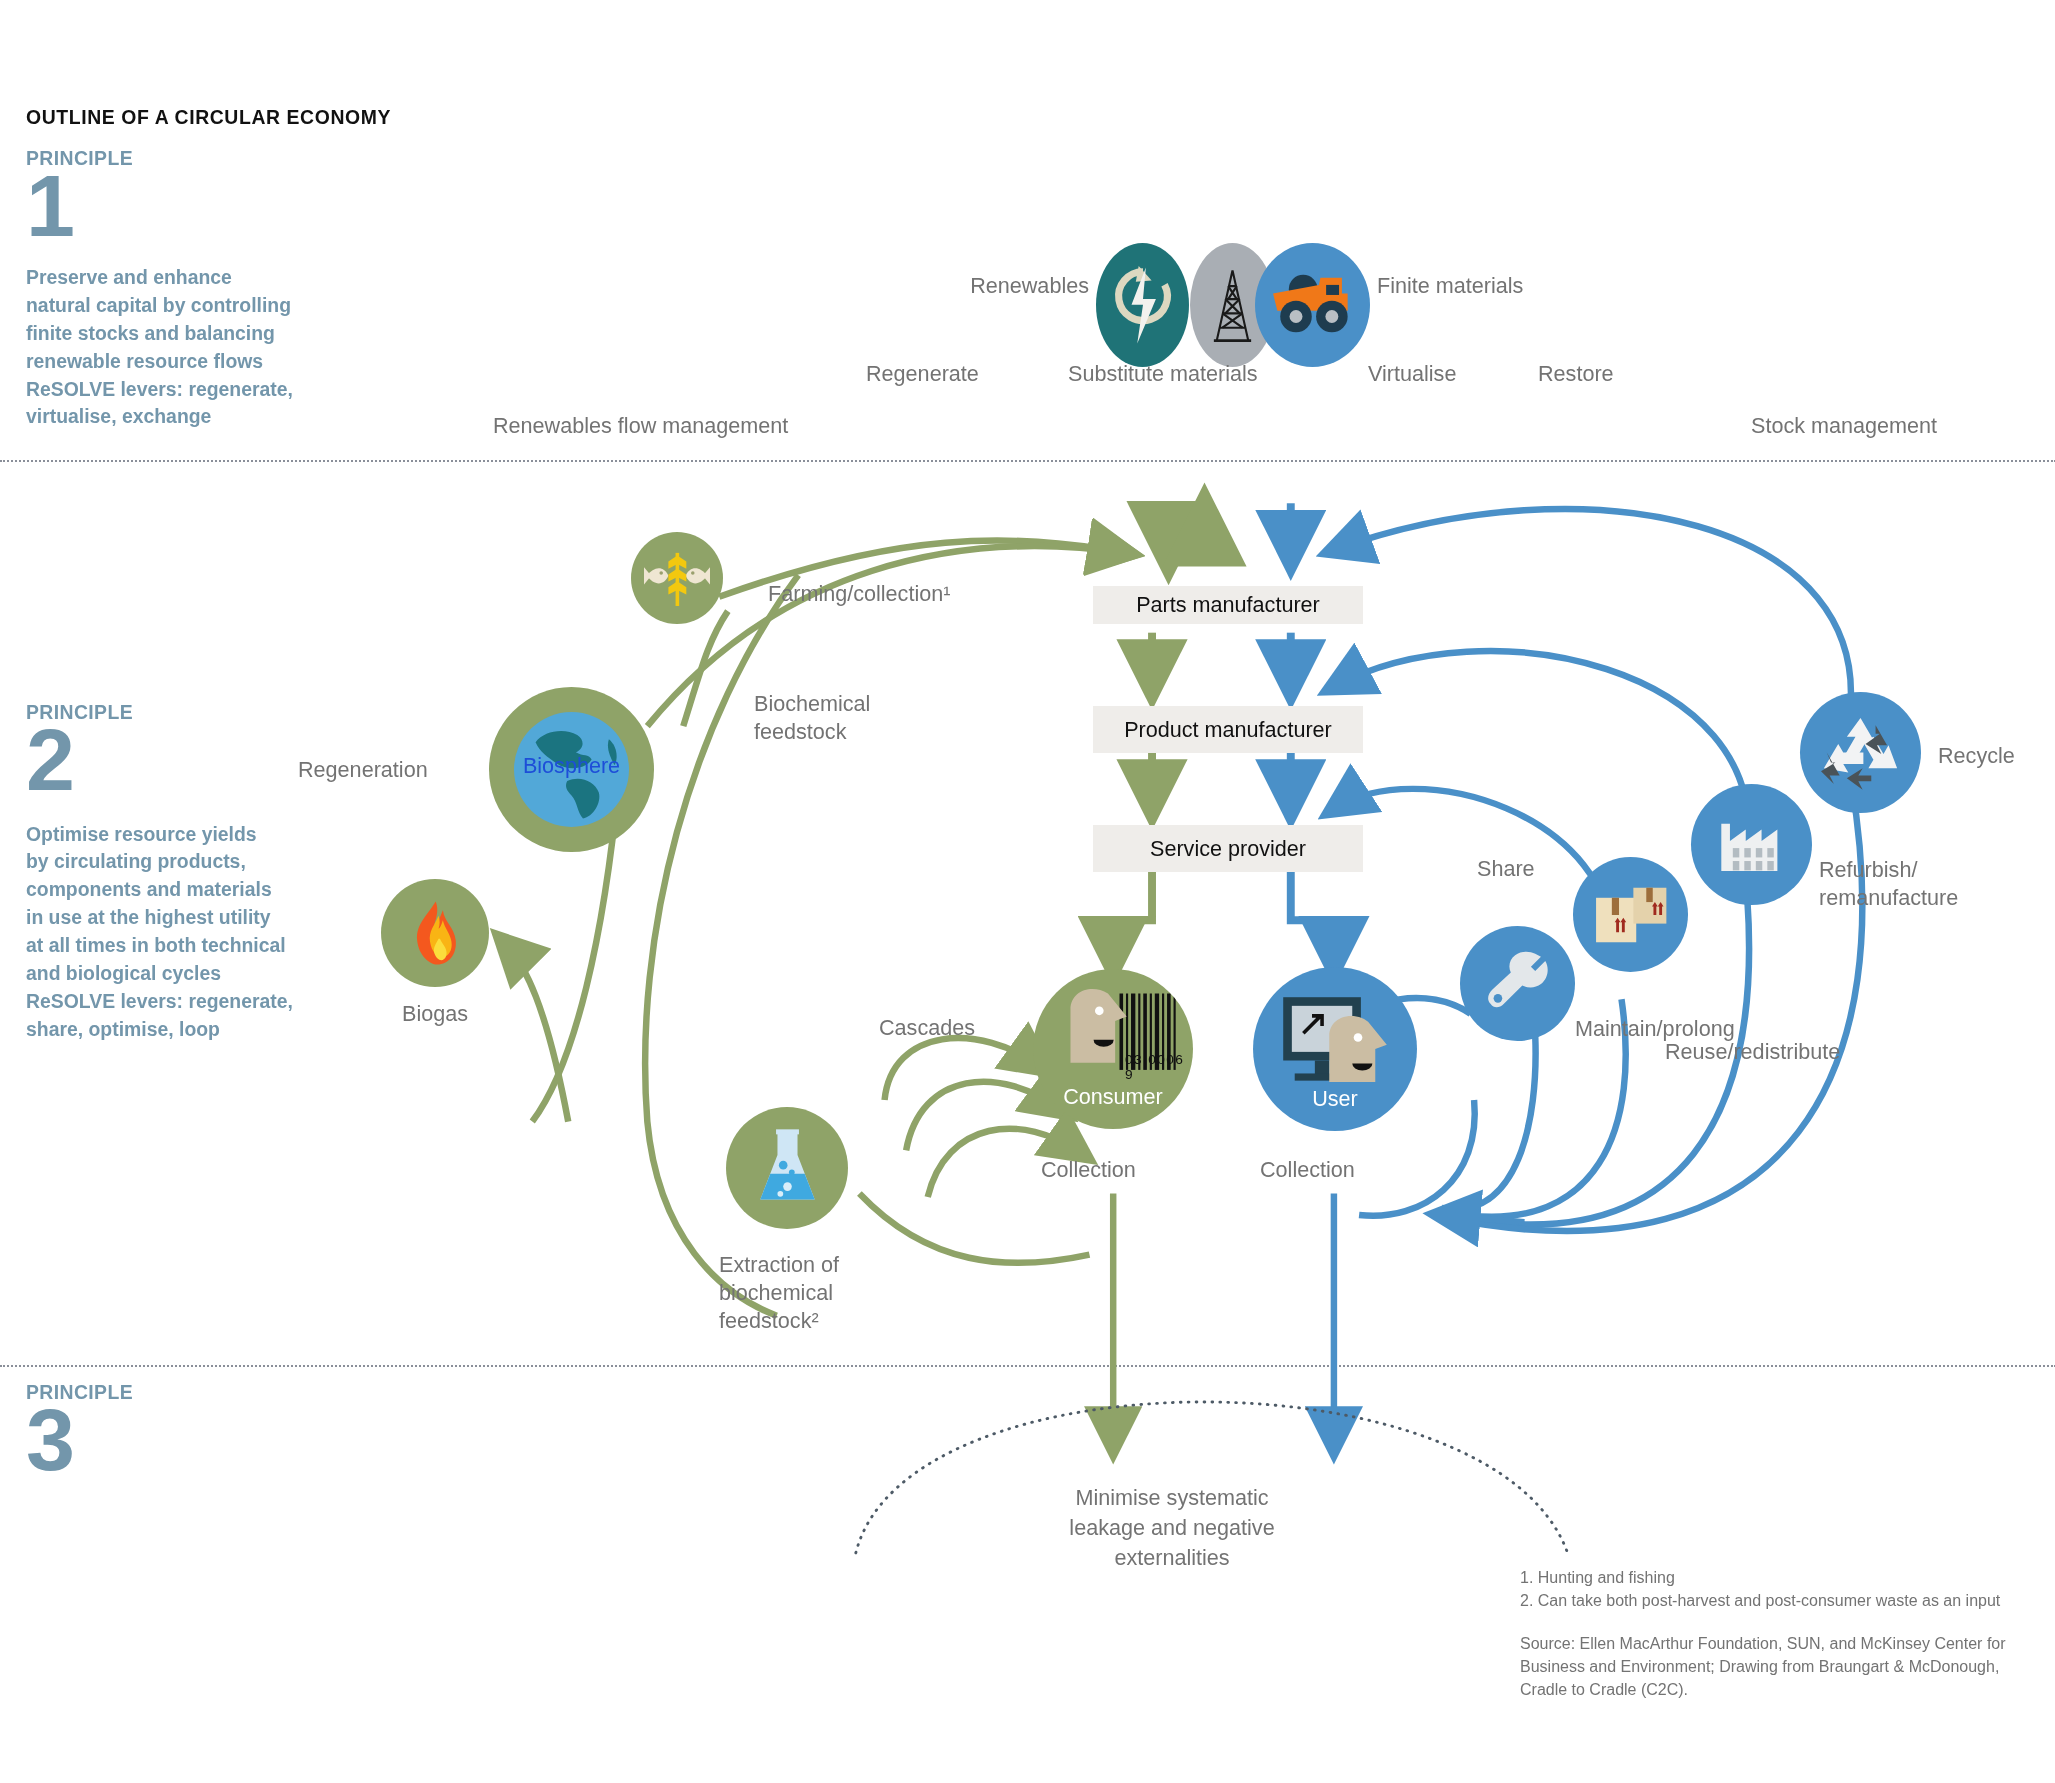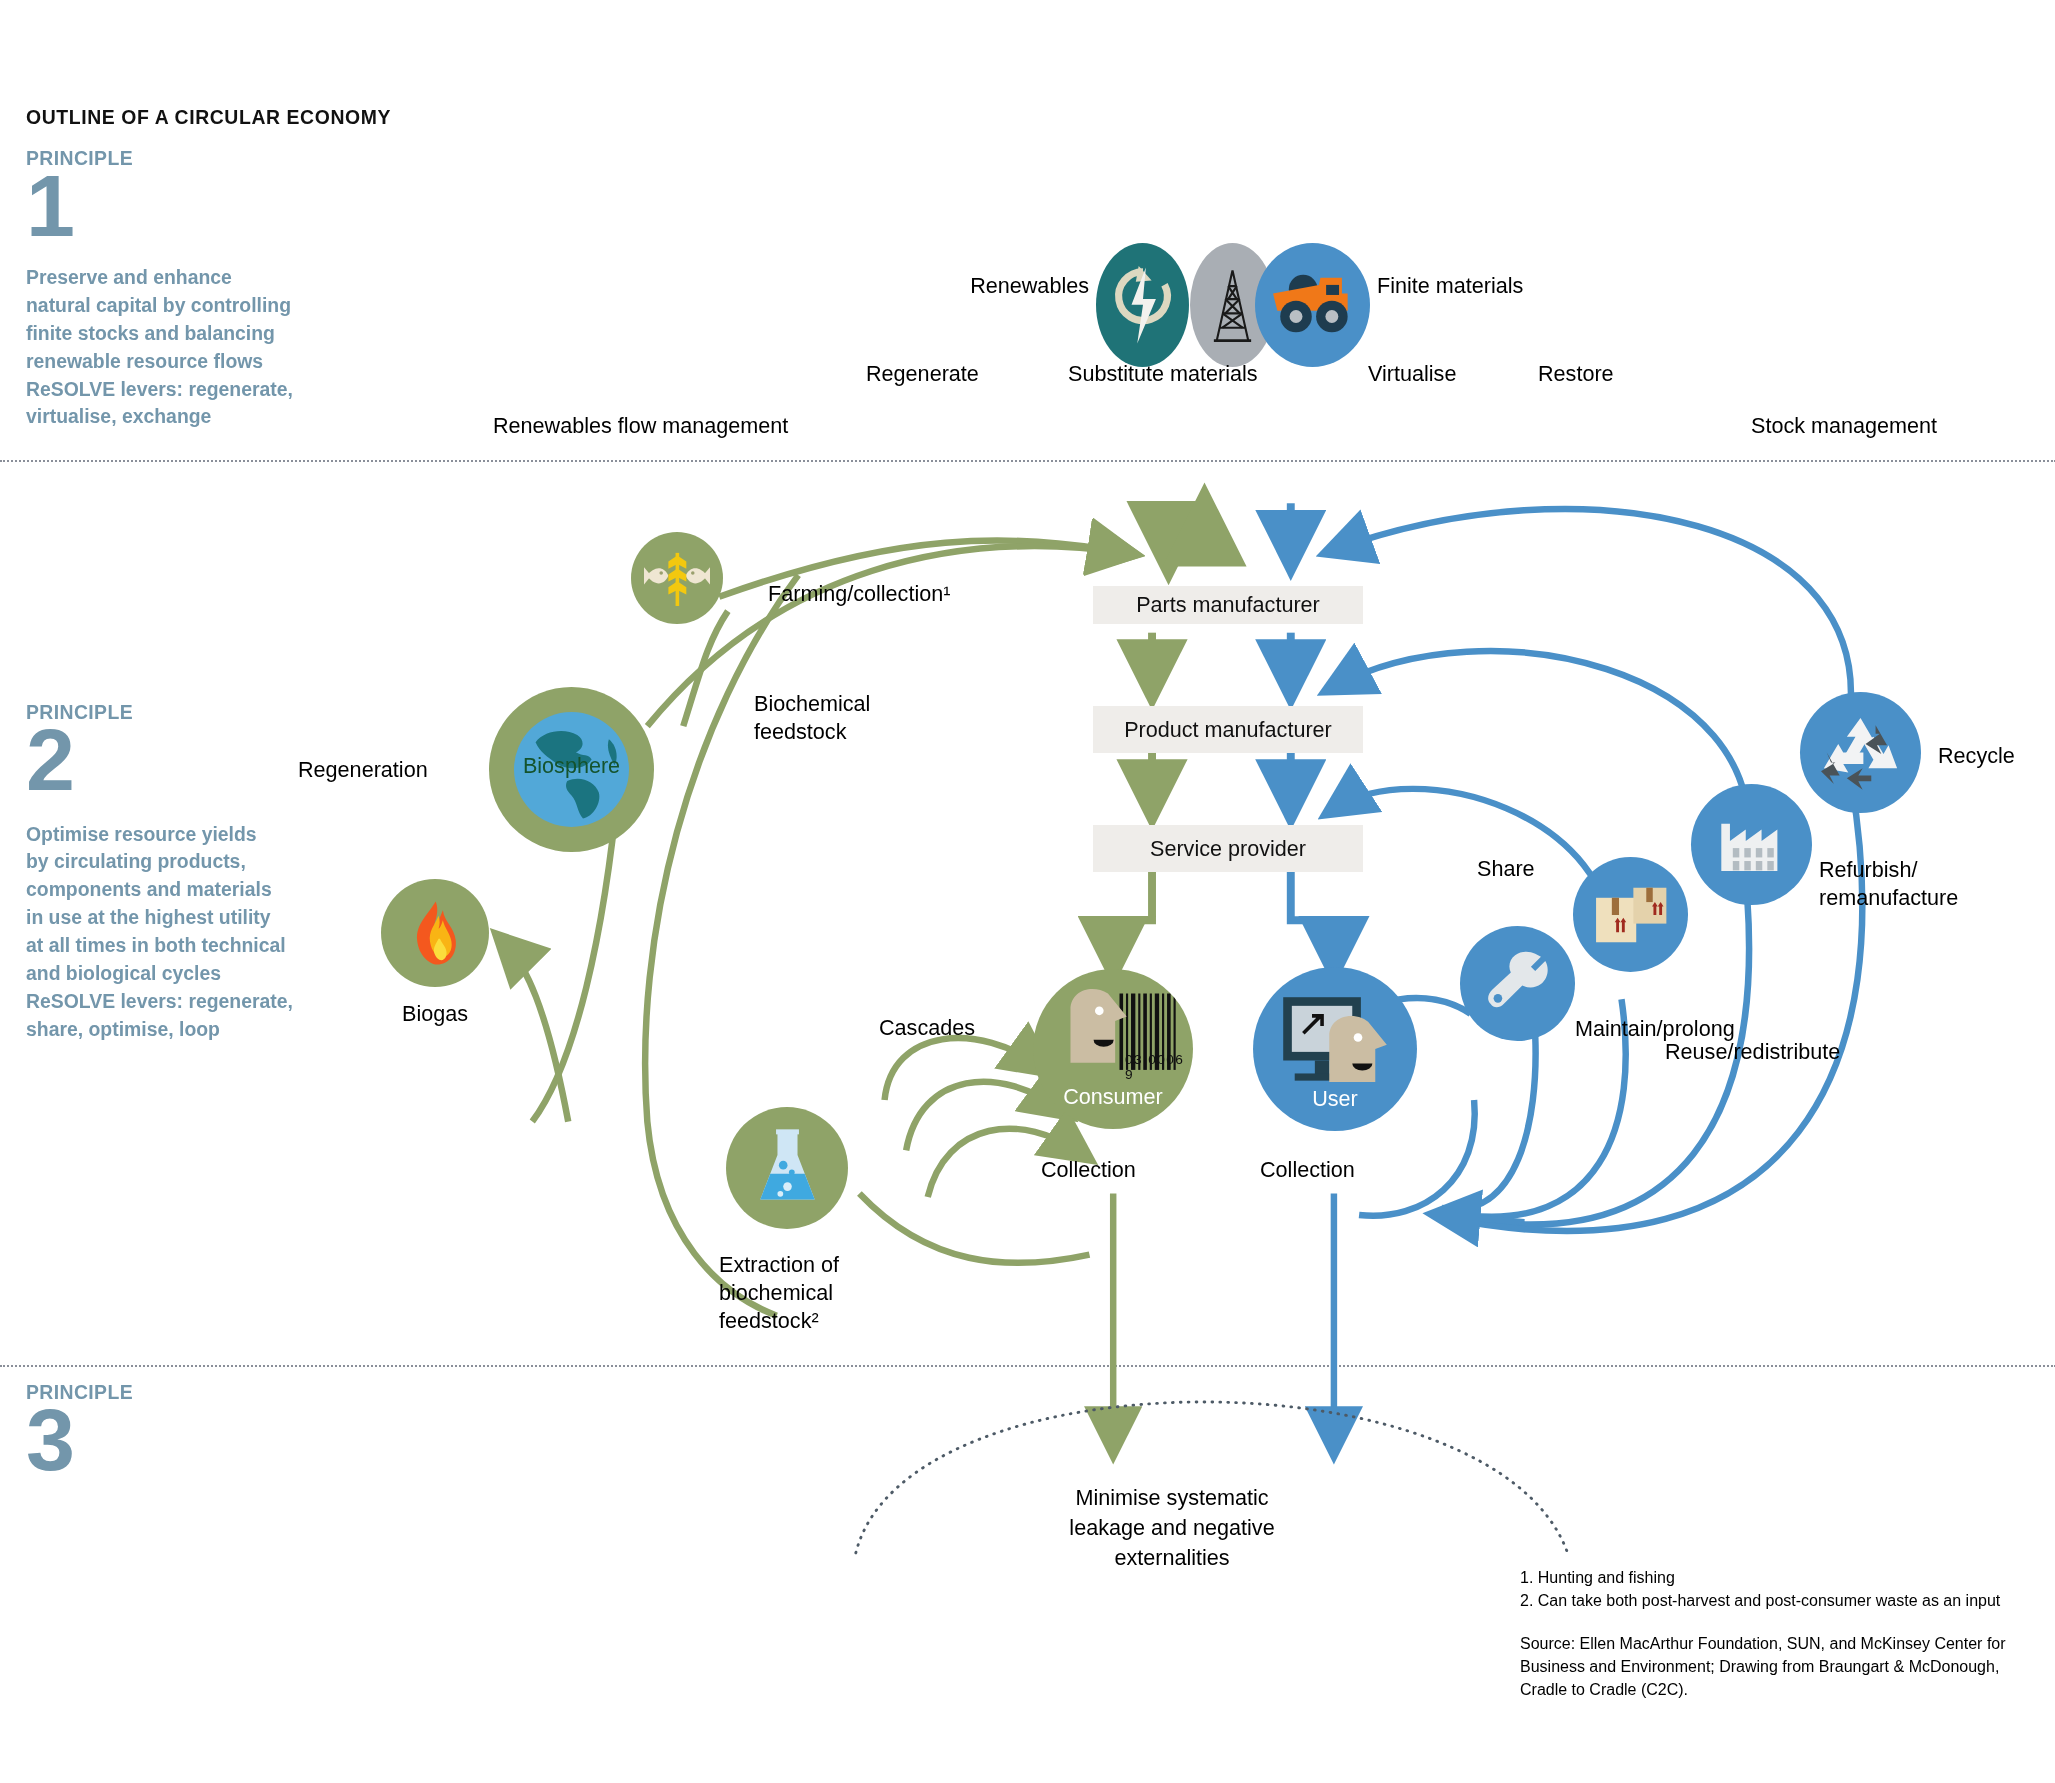--- a/index.html
+++ b/index.html
@@ -12,21 +12,21 @@
   .principle-num{font-size:88px;font-weight:bold;color:#7396ab;line-height:.82;letter-spacing:-1.4px;}
   .principle-body{font-size:19.4px;font-weight:bold;color:#7396ab;line-height:1.44;width:338px;}
   #p1{left:26px;top:147px;}
   #p2{left:26px;top:701px;}
   #p3{left:26px;top:1381px;}
   
   .hrule{height:0;border-top:2.2px dotted #8a8f99;width:2056px;left:0;}
   #rule-top{top:460px;}
   #rule-bottom{top:1365px;}
   
-  .lbl{font-size:21.6px;color:#000000;line-height:1.3;white-space:pre;}
+  .lbl{font-size:21.6px;color:#737373;line-height:1.3;white-space:pre;}
   .lbl-c{text-align:center;}
   .small{font-size:16px;line-height:1.45;}
   
   .circ{border-radius:50%;display:flex;align-items:center;justify-content:center;}
   .green{background:#8fa368;}
   .blue{background:#4a90c8;}
   .teal{background:#1f7377;}
   .grey{background:#a9aeb4;}
   .circ-cap{position:absolute;left:0;right:0;bottom:18.7px;text-align:center;color:#fff;font-size:21.6px;}
   
@@ -233,21 +233,21 @@
 
 <div class="abs circ green" style="left:489px;top:687px;width:165px;height:165px;position:absolute;">
   <div class="circ" style="width:115px;height:115px;background:#52a8d8;position:relative;overflow:hidden;">
     <svg width="115" height="115" viewBox="0 0 160 160" style="position:absolute;left:0;top:0;" aria-hidden="true">
       <path d="M30 42 C42 26 70 22 88 32 C100 40 96 52 86 56 C96 62 104 58 108 66 C100 80 74 82 60 72 C46 62 36 56 30 42 Z" fill="#1b7480"></path>
       <path d="M132 38 C142 46 146 62 140 74 C134 64 128 50 132 38 Z" fill="#1b7480"></path>
       <path d="M74 96 C92 88 112 96 118 112 C122 126 110 146 96 148 C88 140 88 124 80 116 C74 110 70 104 74 96 Z" fill="#1b7480"></path>
     </svg>
   </div>
 </div>
-<div class="abs" style="left:489px;top:753px;width:165px;text-align:center;color:#14532d;font-size:21.6px;">Biosphere</div>
+<div class="abs" style="left:489px;top:753px;width:165px;text-align:center;color:#1d4ed8;font-size:21.6px;">Biosphere</div>
 
 <div class="abs lbl" style="left:298px;top:756px;">Regeneration</div>
 
 <div class="abs circ green" style="left:381px;top:879px;width:108px;height:108px;">
   <svg width="50" height="66" viewBox="0 0 70 92" aria-hidden="true">
     <path d="M36 2 C24 22 8 34 10 56 C12 78 28 90 38 90 C54 90 66 76 64 56 C62 38 48 30 46 14 C42 24 40 30 34 34 C38 22 40 12 36 2 Z" fill="#f4581e"></path>
     <path d="M40 22 C34 36 26 44 28 58 C30 72 38 80 44 80 C54 80 60 70 58 58 C56 46 48 38 46 28 C44 34 43 38 40 40 C42 34 42 28 40 22 Z" fill="#f9b414"></path>
     <path d="M40 54 C36 62 32 66 34 74 C36 80 40 84 44 84 C49 84 52 78 51 72 C50 64 44 60 42 54 Z" fill="#fbdd3c"></path>
   </svg>
 </div>

